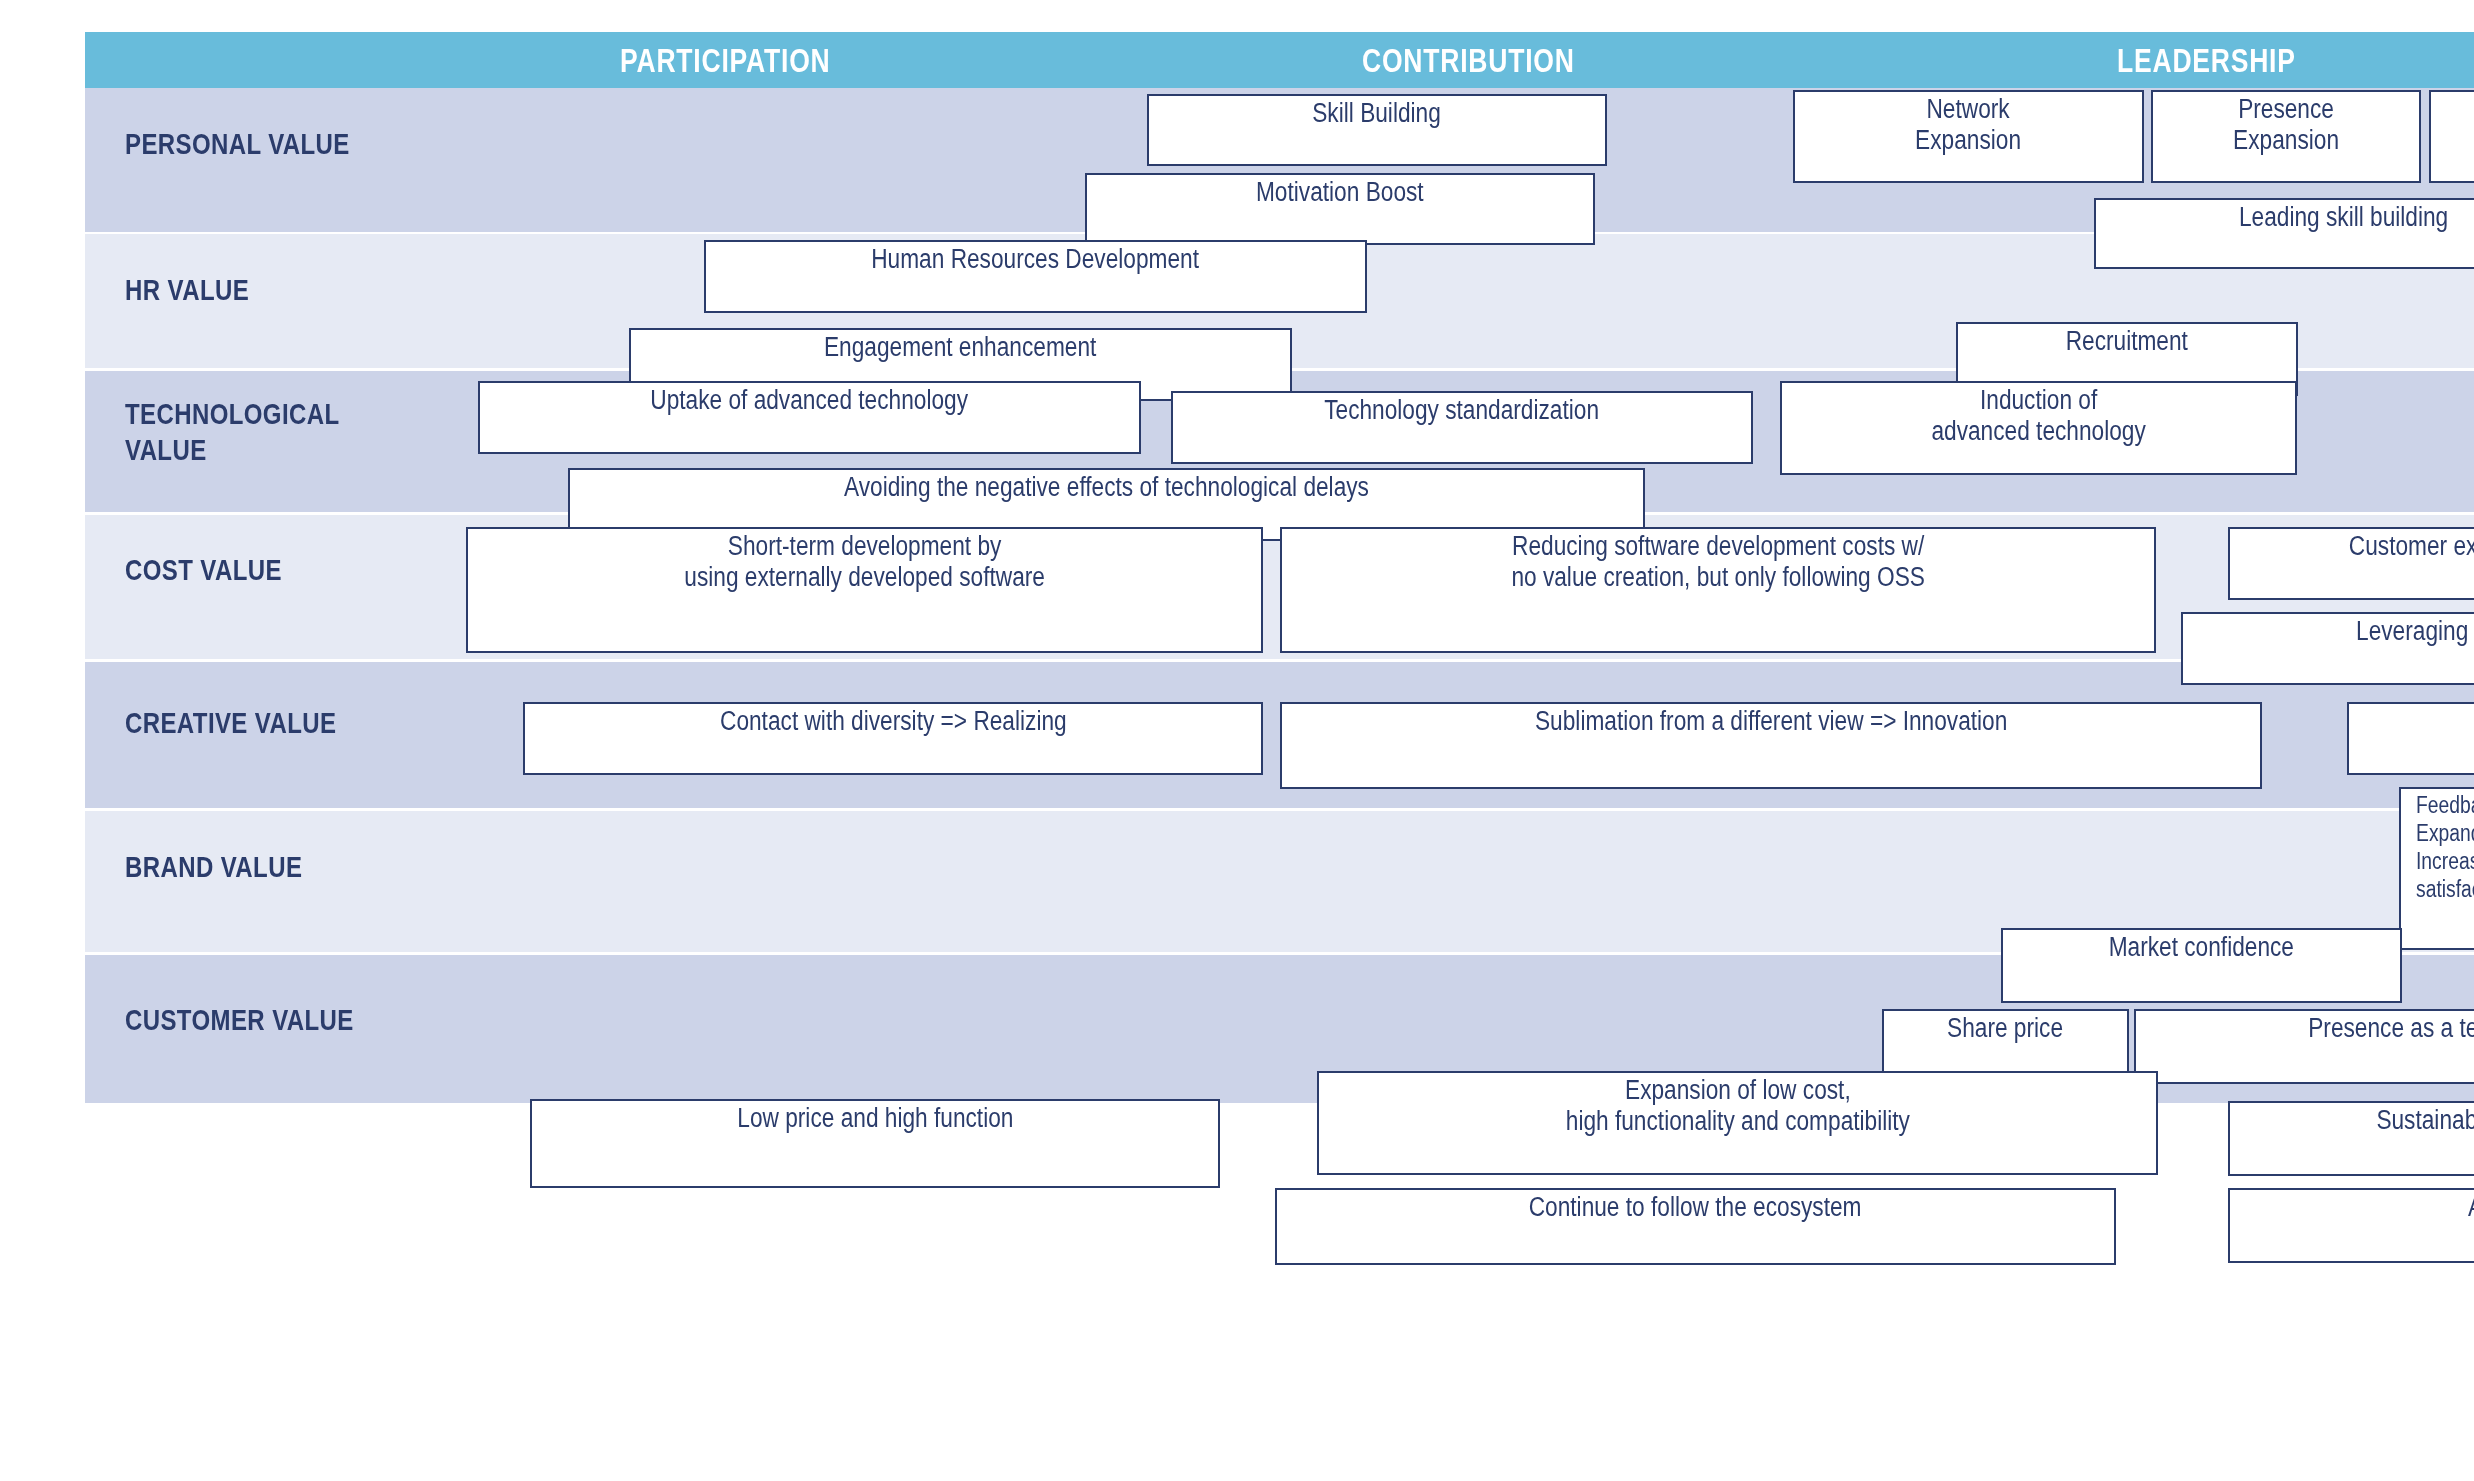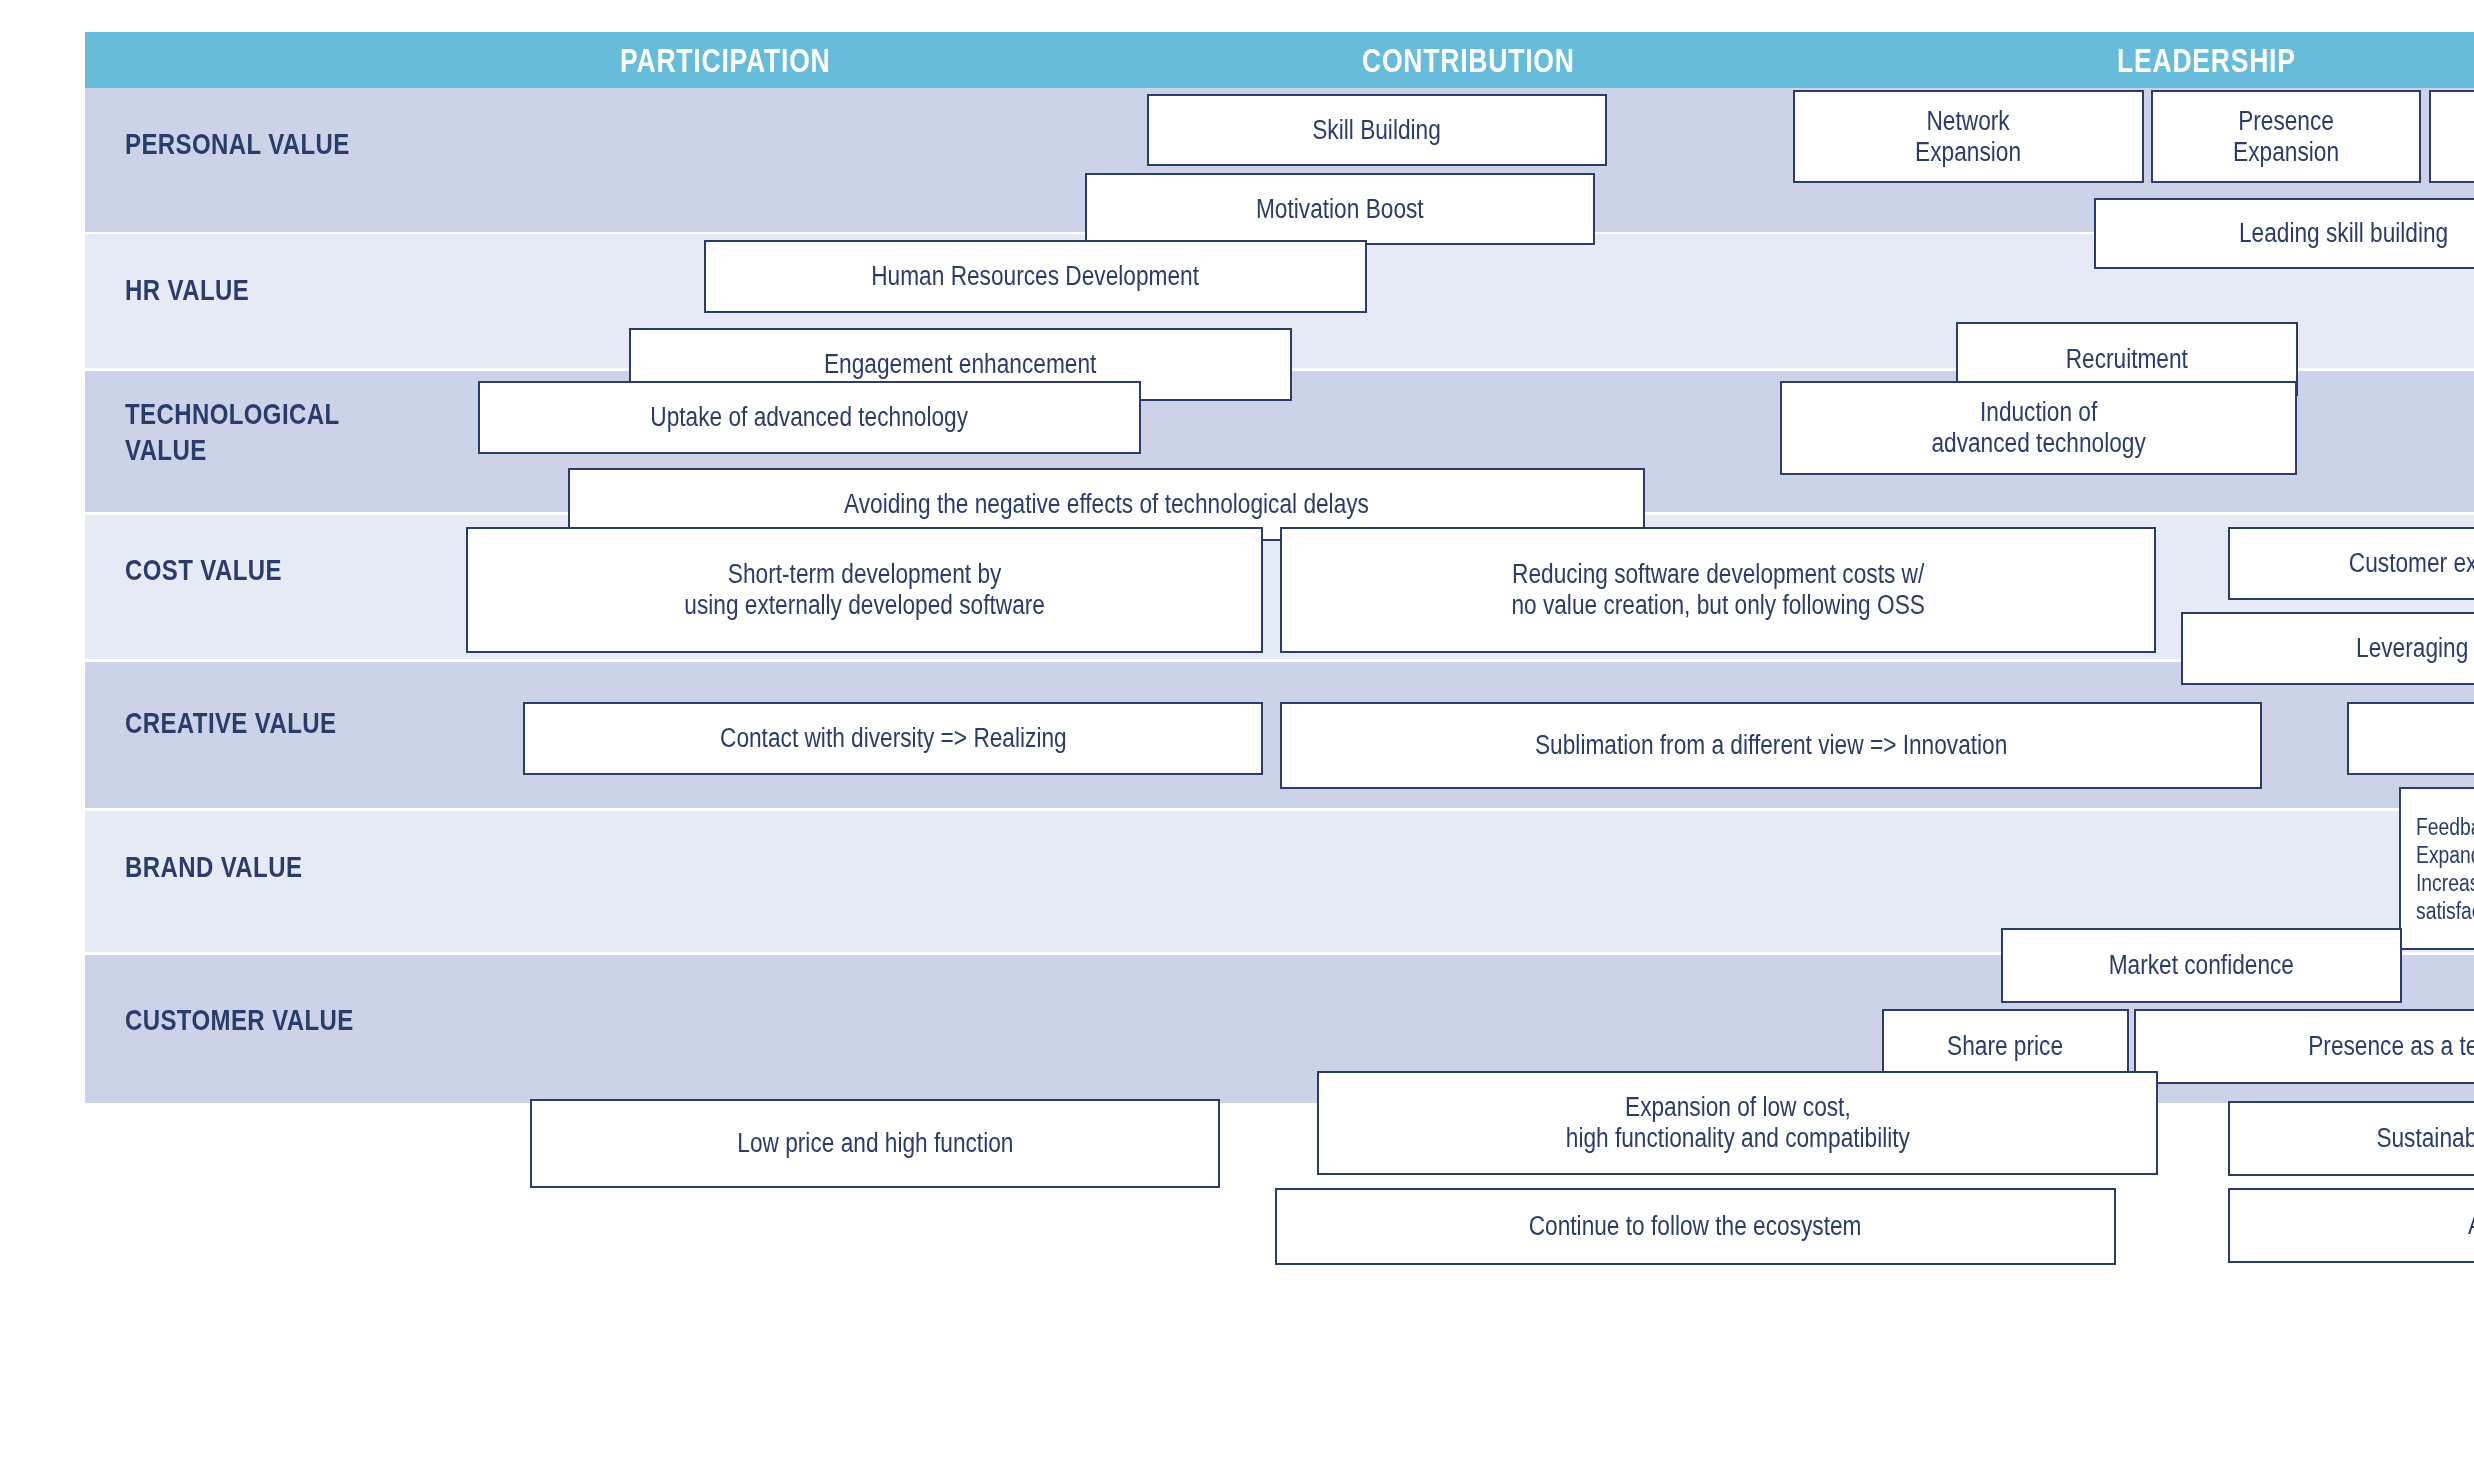--- a/index.html
+++ b/index.html
@@ -18,21 +18,21 @@
   .row{position:absolute;left:0;width:100%;}
   .row-a{background:var(--rowA);}
   .row-b{background:var(--rowB);}
 
   .row-label{position:absolute;left:40px;color:var(--ink);
              font-weight:700;font-size:30px;line-height:36px;letter-spacing:0.5px;
              transform:scaleX(.80);transform-origin:left center;white-space:pre-line;}
 
   
   .box{position:absolute;background:#ffffff;border:2.5px solid var(--ink);
-       box-sizing:border-box;display:flex;align-items:center;justify-content:center;
+       box-sizing:border-box;display:flex;justify-content:center;
        color:var(--ink);font-size:27px;line-height:31px;text-align:center;
        padding:2px 7px;}
   .box span{display:block;transform:scaleX(.84);transform-origin:center center;
             white-space:pre-line;}
   .box.lefty{justify-content:flex-start;text-align:left;padding-left:15px;}
   .box.lefty span{transform-origin:left center;}
   .box.small{font-size:23px;line-height:28px;}
 </style>
 </head>
 <body>
@@ -95,20 +95,23 @@
     </div>
 
   <div class="box" style="left:1871px;top:290px;width:342px;height:74px">
     <span>Recruitment</span>
     </div>
 
   <div class="box" style="left:393px;top:349px;width:663px;height:73px">
     <span>Uptake of advanced technology</span>
     </div>
 
+  <div class="box" style="left:1086px;top:359px;width:582px;height:73px">
+    <span>Technology standardization</span>
+    </div>
 
   <div class="box" style="left:1695px;top:349px;width:517px;height:94px">
     <span>Induction of
 advanced technology</span>
     </div>
 
   <div class="box" style="left:483px;top:436px;width:1077px;height:73px">
     <span>Avoiding the negative effects of technological delays</span>
     </div>
 

